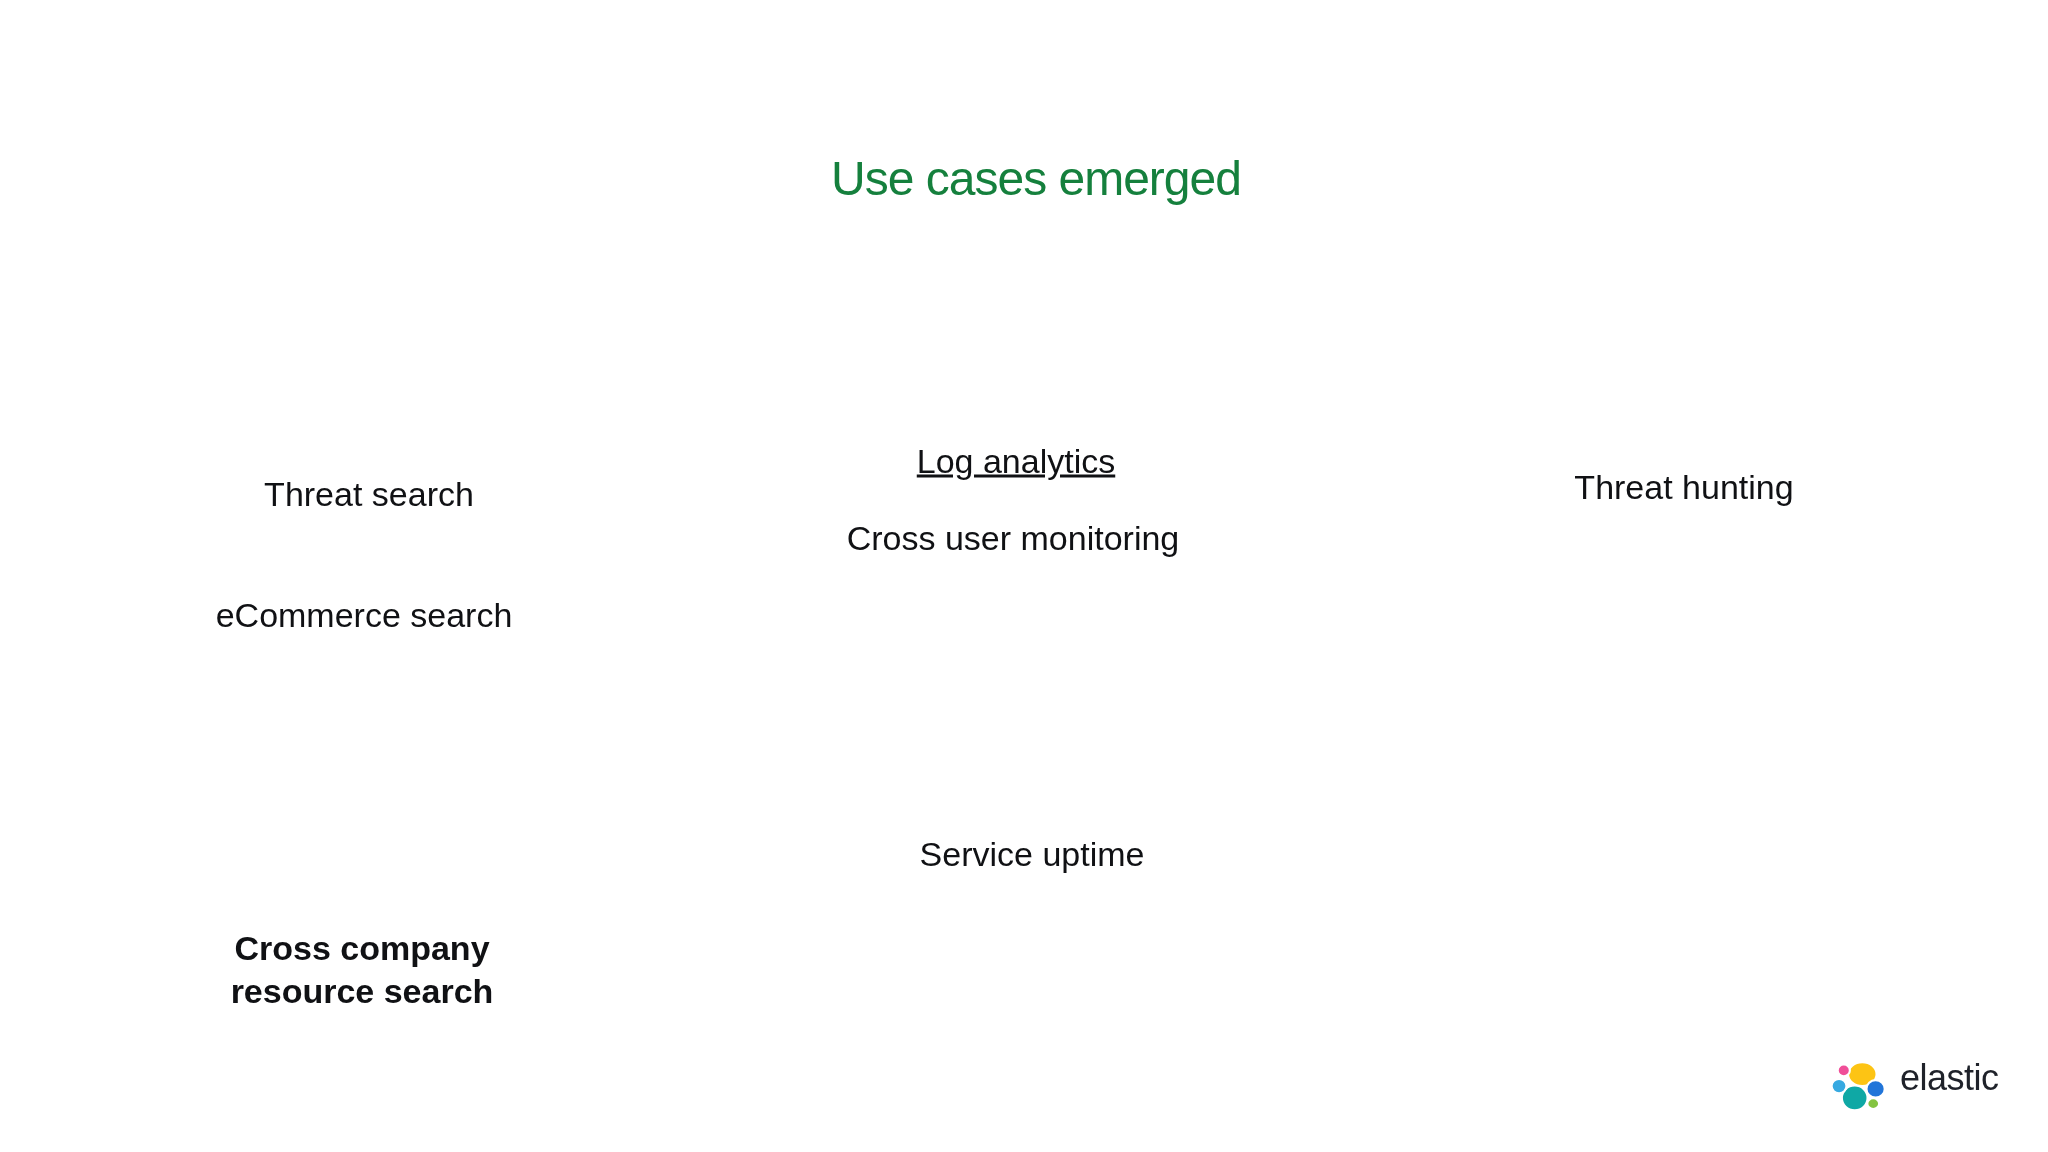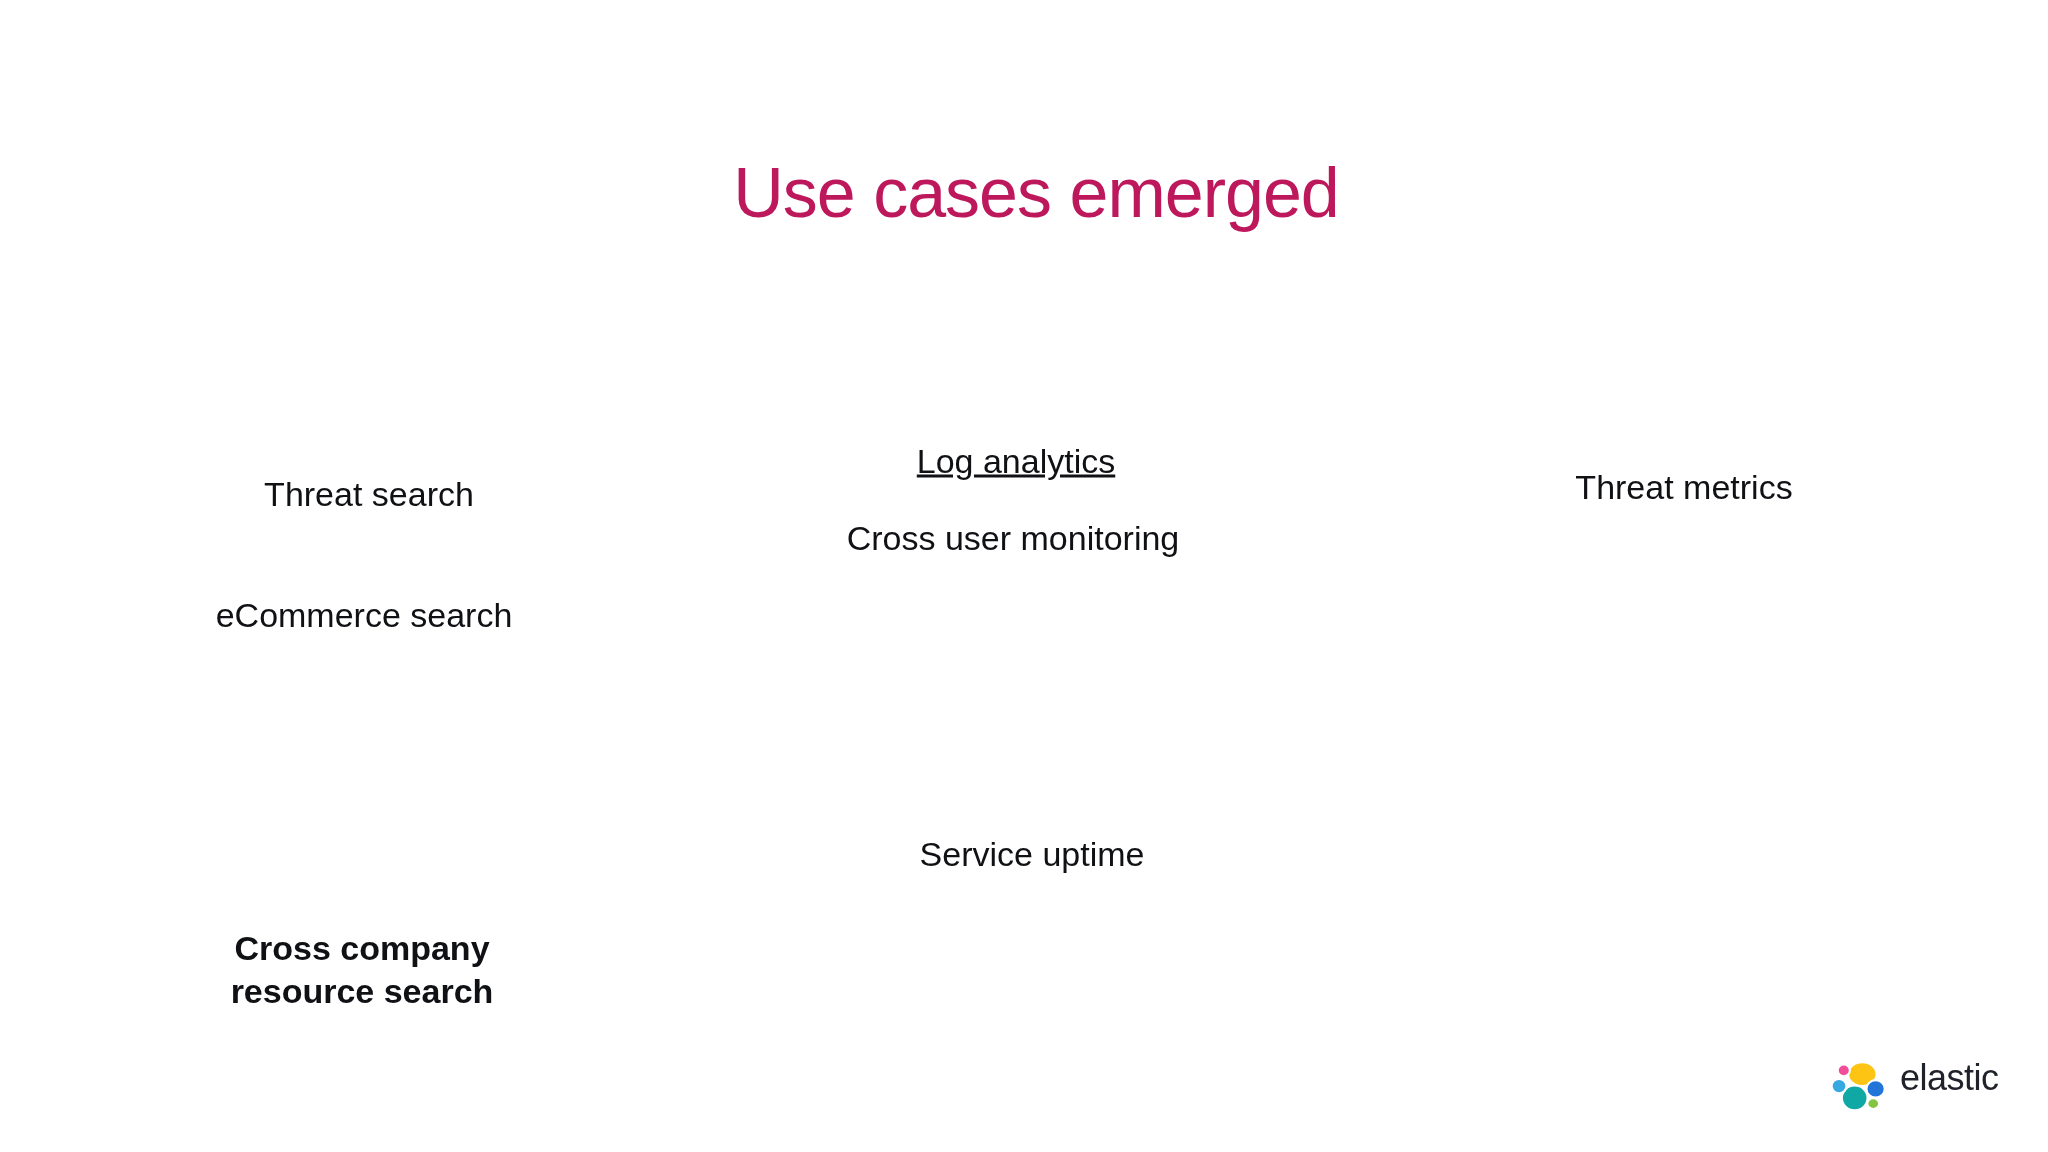--- a/index.html
+++ b/index.html
@@ -10,25 +10,25 @@
     color: #101114;
     position: relative;
     overflow: hidden;
   }
   .slide { position: absolute; inset: 0; }
 
   .title {
     position: absolute;
     left: 1036px; top: 146px;
     transform: translate(-50%, -50%);
-    font-size: 70px;
+    font-size: 48px;
     font-weight: 400;
     letter-spacing: -1px;
     white-space: nowrap;
-    color: #be185d;
+    color: #15803d;
   }
 
   .label {
     position: absolute;
     transform: translate(-50%, -50%);
     font-size: 34px;
     font-weight: 400;
     white-space: nowrap;
     color: #101114;
   }
@@ -78,21 +78,21 @@
   <h1 class="title">Use cases emerged</h1>
 
   <div class="label pos-website">Threat search</div>
   <div class="label pos-ecommerce">eCommerce search</div>
   <div class="label multiline pos-cross">Cross company resource search</div>
 
   <div class="label pos-log">Log analytics</div>
   <div class="label pos-rum">Cross user monitoring</div>
   <div class="label pos-uptime">Service uptime</div>
 
-  <div class="label pos-threat">Threat metrics</div>
+  <div class="label pos-threat">Threat hunting</div>
 
   <div class="brand">
     <svg width="57" height="54" viewBox="0 0 60 56" xmlns="http://www.w3.org/2000/svg">
 
       <ellipse cx="26" cy="39.5" rx="13.5" ry="13" stroke="#ffffff" stroke-width="2.2" fill="#0FA8A5"></ellipse>
       <ellipse cx="34" cy="14.5" rx="15" ry="12.5" stroke="#ffffff" stroke-width="2.2" fill="#FDC414"></ellipse>
       <ellipse cx="9.5" cy="27" rx="7.8" ry="7.6" stroke="#ffffff" stroke-width="2.2" fill="#36A9E1"></ellipse>
       <ellipse cx="48" cy="30" rx="9.6" ry="9.2" stroke="#ffffff" stroke-width="2.2" fill="#2175D9"></ellipse>
       <ellipse cx="14.5" cy="10.5" rx="6.4" ry="6.2" stroke="#ffffff" stroke-width="2.2" fill="#F04E98"></ellipse>
       <ellipse cx="45.5" cy="45.5" rx="6.2" ry="5.6" stroke="#ffffff" stroke-width="2.2" fill="#84C441"></ellipse>

